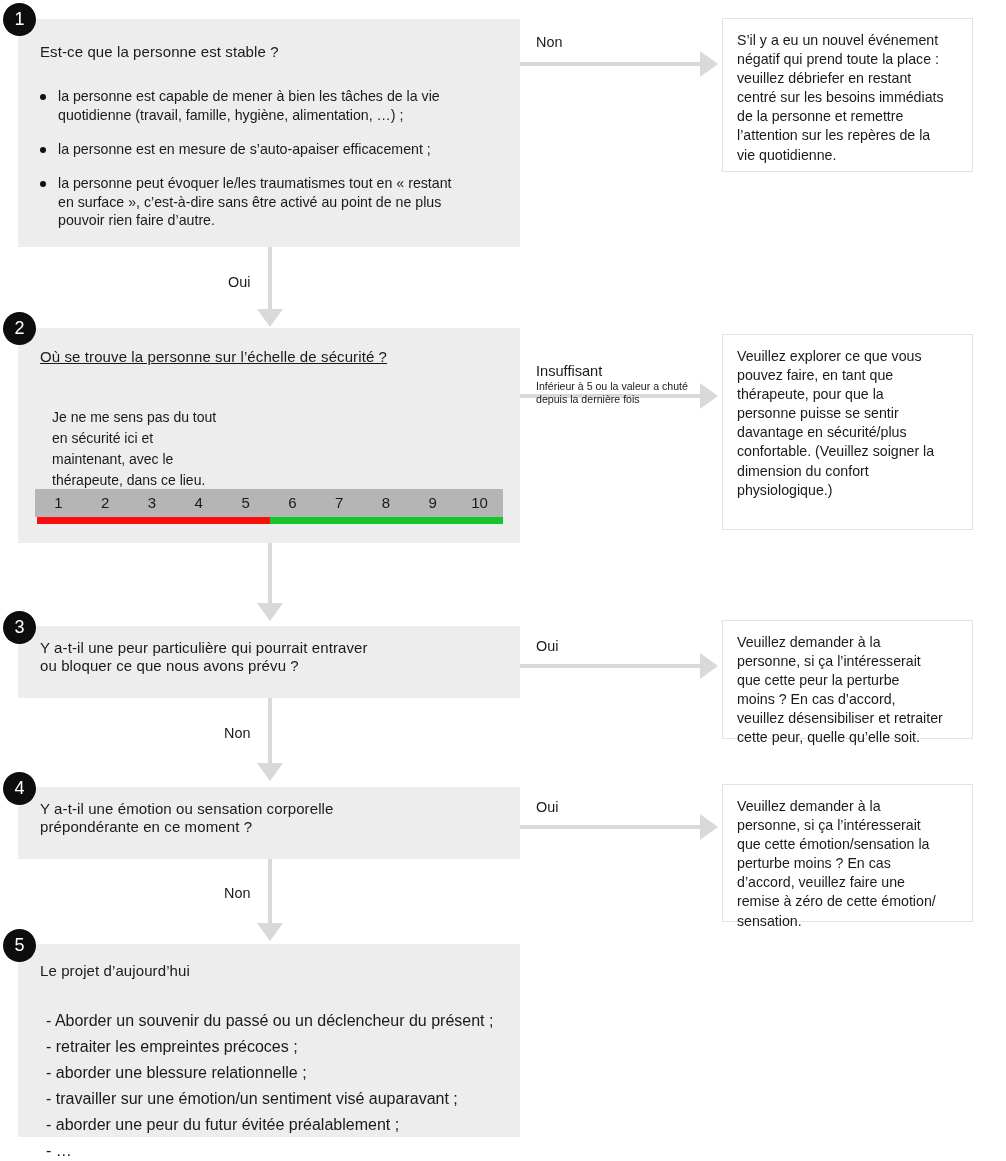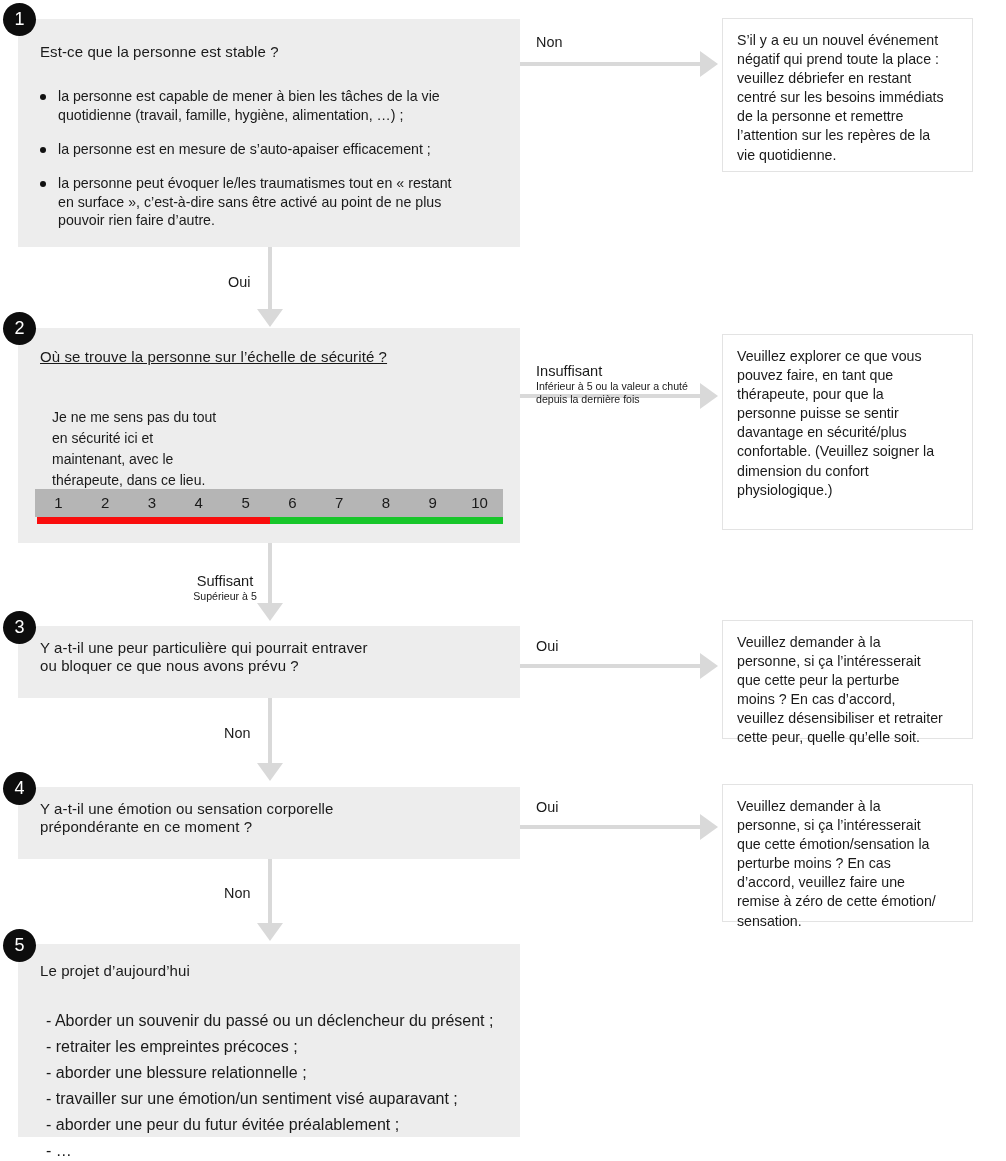--- a/index.html
+++ b/index.html
@@ -248,24 +248,20 @@
 pouvez faire, en tant que
 thérapeute, pour que la
 personne puisse se sentir
 davantage en sécurité/plus
 confortable. (Veuillez soigner la
 dimension du confort
 physiologique.)</div>
 
   <div class="v-line" style="left:268px; top:543px; width:4px; height:60px;"></div>
   <div class="v-head" style="left:257px; top:603px;"></div>
-  <div class="edge-label strong" style="left:186px; top:554px; width:78px; text-align:center;">
-    <span>Suffisant</span>
-    <span class="sub">Supérieur à 5</span>
-  </div>
 
   <div class="step-box" style="left:18px; top:626px; width:502px; height:72px;">
     <div class="step-title" style="position:absolute; left:22px; top:13px; width:470px;">Y a-t-il une peur particulière qui pourrait entraver
 ou bloquer ce que nous avons prévu ?</div>
   </div>
   <div class="step-badge" style="left:3px; top:611px;">3</div>
 
   <div class="h-line" style="left:520px; top:664px; width:180px;"></div>
   <div class="h-head" style="left:700px; top:653px;"></div>
   <div class="edge-label" style="left:536px; top:637px;">Oui</div>

